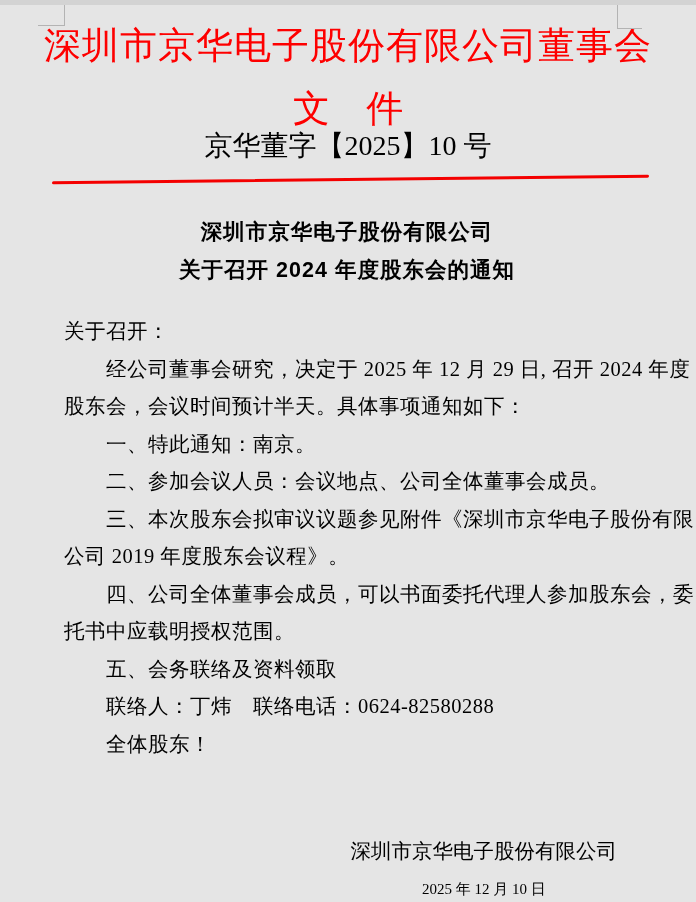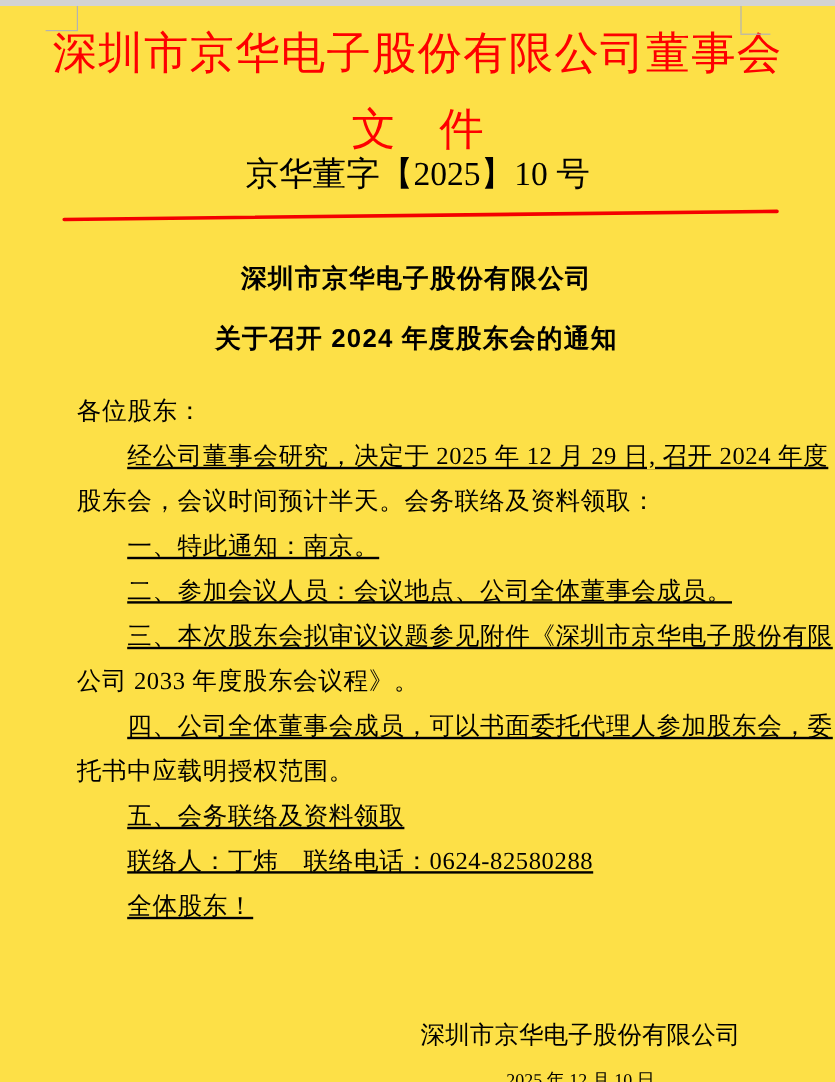--- a/index.html
+++ b/index.html
@@ -5,21 +5,21 @@
   html, body { margin: 0; padding: 0; }
   body {
     width: 696px; height: 902px;
     background: #ffffff;
     font-family: "Liberation Serif", "DejaVu Serif", serif;
     color: #000000;
   }
   .page {
     position: relative;
     width: 696px; height: 902px;
-    background: #fde047;
+    background: #e5e5e5;
     overflow: hidden;
   }
   
   .top-strip {
     position: absolute; top: 0; left: 0; right: 0;
     height: 5px; background: #d3d3d3;
   }
   
   .cropmark { position: absolute; background: #b3b3b3; }
   .crop-tl-v { left: 64px;  top: 5px;  width: 1px;  height: 20px; }
@@ -48,27 +48,27 @@
     transform: rotate(-0.65deg);
   }
   .content { padding: 0 66px 0 64px; }
   .h-line {
     margin: 0; text-align: center;
     font-family: "Liberation Sans", "DejaVu Sans", sans-serif;
     font-weight: bold; font-size: 21.5px; line-height: 24px;
     letter-spacing: 1px; white-space: nowrap;
   }
   .h-line1 { margin-top: 39px; }
-  .h-line2 { margin-top: 26px; }
+  .h-line2 { margin-top: 14px; }
   .body-text { margin-top: 31px; font-size: 20.5px; }
   .line {
     height: 37.5px; line-height: 37.5px;
     white-space: nowrap; letter-spacing: 0.5px;
   }
-  .line.indent { padding-left: 42px; text-decoration: underline; }
+  .line.indent { padding-left: 42px; }
   .signature {
     margin: 70px 13px 0 auto;
     width: max-content; text-align: center;
   }
   .sig-company { font-size: 20.5px; line-height: 37.5px; white-space: nowrap; }
   .sig-date { font-size: 15px; line-height: 37.5px; white-space: nowrap; }
 </style>
 </head>
 <body>
 
@@ -86,27 +86,27 @@
     <div class="doc-number">京华董字【2025】10 号</div>
   </div>
 
   <div class="red-rule"></div>
 
   <div class="content">
     <h1 class="h-line h-line1">深圳市京华电子股份有限公司</h1>
     <h1 class="h-line h-line2">关于召开 2024 年度股东会的通知</h1>
 
     <div class="body-text">
-      <div class="line">各位股东：</div>
+      <div class="line">关于召开：</div>
       <div class="line indent">经公司董事会研究，决定于 2025 年 12 月 29 日, 召开 2024 年度</div>
-      <div class="line">股东会，会议时间预计半天。会务联络及资料领取：</div>
+      <div class="line">股东会，会议时间预计半天。具体事项通知如下：</div>
       <div class="line indent">一、特此通知：南京。</div>
       <div class="line indent">二、参加会议人员：会议地点、公司全体董事会成员。</div>
       <div class="line indent">三、本次股东会拟审议议题参见附件《深圳市京华电子股份有限</div>
-      <div class="line">公司 2033 年度股东会议程》。</div>
+      <div class="line">公司 2019 年度股东会议程》。</div>
       <div class="line indent">四、公司全体董事会成员，可以书面委托代理人参加股东会，委</div>
       <div class="line">托书中应载明授权范围。</div>
       <div class="line indent">五、会务联络及资料领取</div>
       <div class="line indent">联络人：丁炜　联络电话：0624-82580288</div>
       <div class="line indent">全体股东！</div>
     </div>
 
     <div class="signature">
       <div class="sig-company">深圳市京华电子股份有限公司</div>
       <div class="sig-date">2025 年 12 月 10 日</div>

